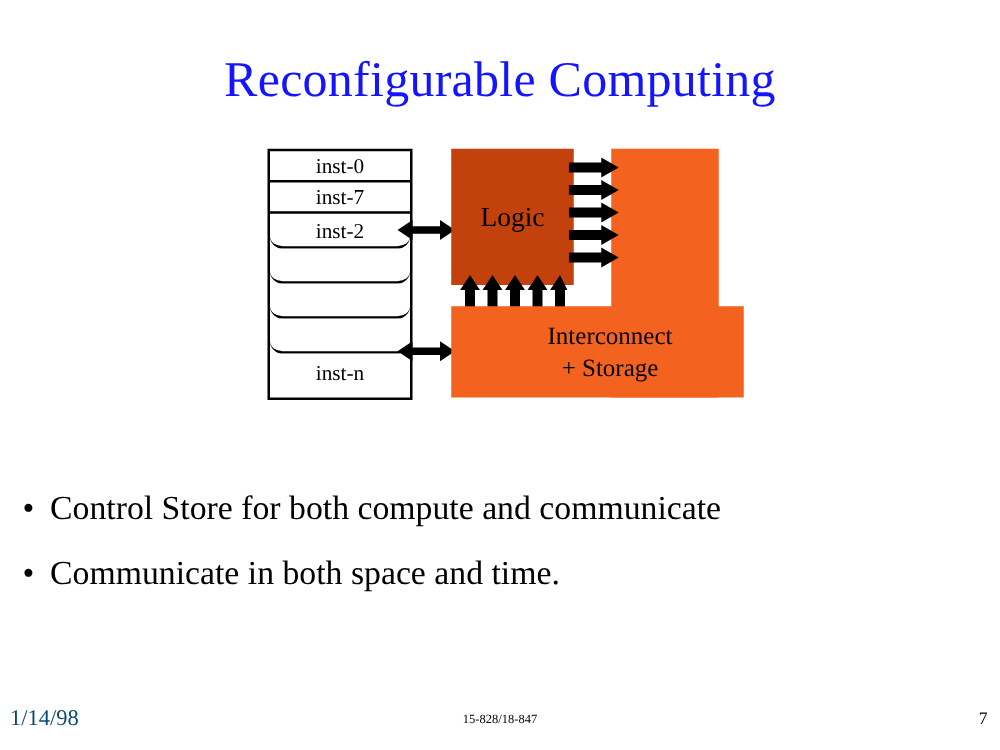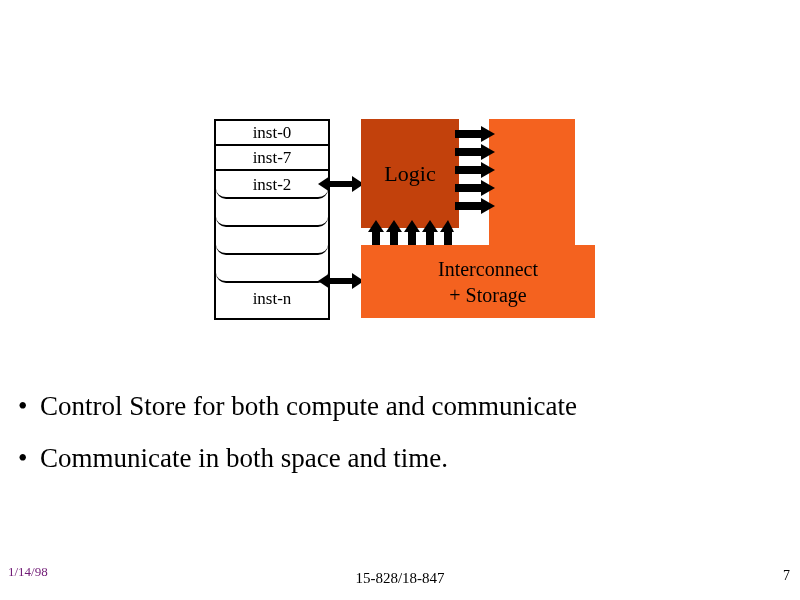--- a/index.html
+++ b/index.html
@@ -138,45 +138,46 @@
     left: 0;
     top: 0;
     font-size: 27px;
   }
 
   
   .footer-left {
     position: absolute;
     left: 8px;
     top: 564px;
-    font-size: 13px;
-    color: #701a75;
+    font-size: 18px;
+    color: #0c4a6e;
   }
   .footer-center {
     position: absolute;
     left: 0;
     top: 570px;
     width: 800px;
     text-align: center;
-    font-size: 15px;
+    font-size: 10px;
     color: #000000;
   }
   .footer-right {
     position: absolute;
     right: 10px;
     top: 568px;
     font-size: 14px;
     color: #000000;
   }
 </style>
 </head>
 <body>
 
 <div class="slide">
 
+  <div class="title">Reconfigurable Computing</div>
 
   <div class="diagram">
 
     <div class="control-store">
       <div class="cs-cell">inst-0</div>
       <div class="cs-cell">inst-7</div>
       <div class="cs-cell tall">inst-2</div>
       <div class="cs-cell tall"></div>
       <div class="cs-cell tall"></div>
       <div class="cs-cell tall"></div>

